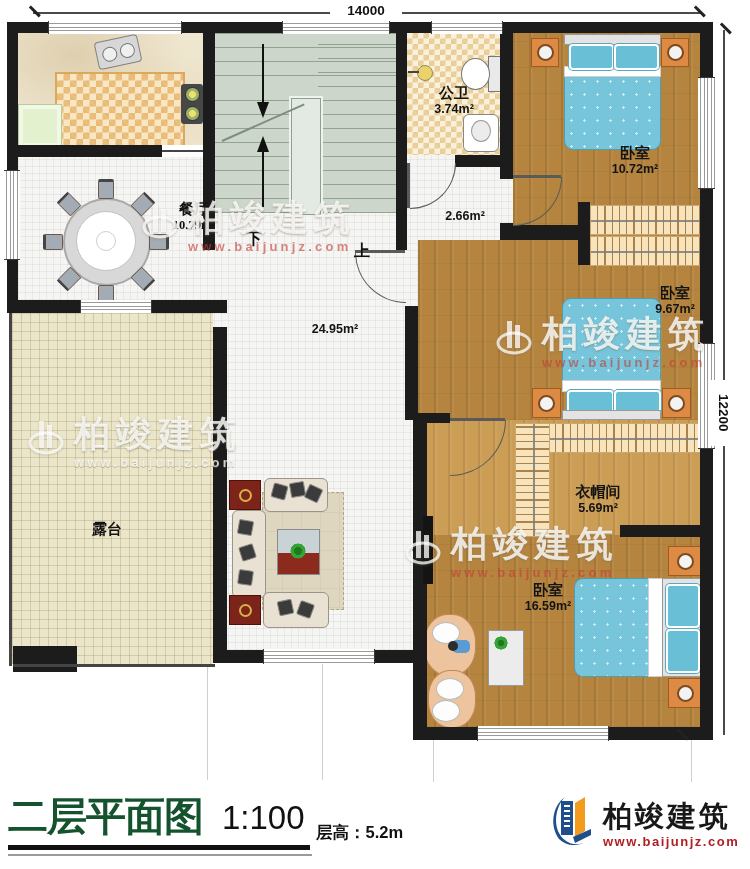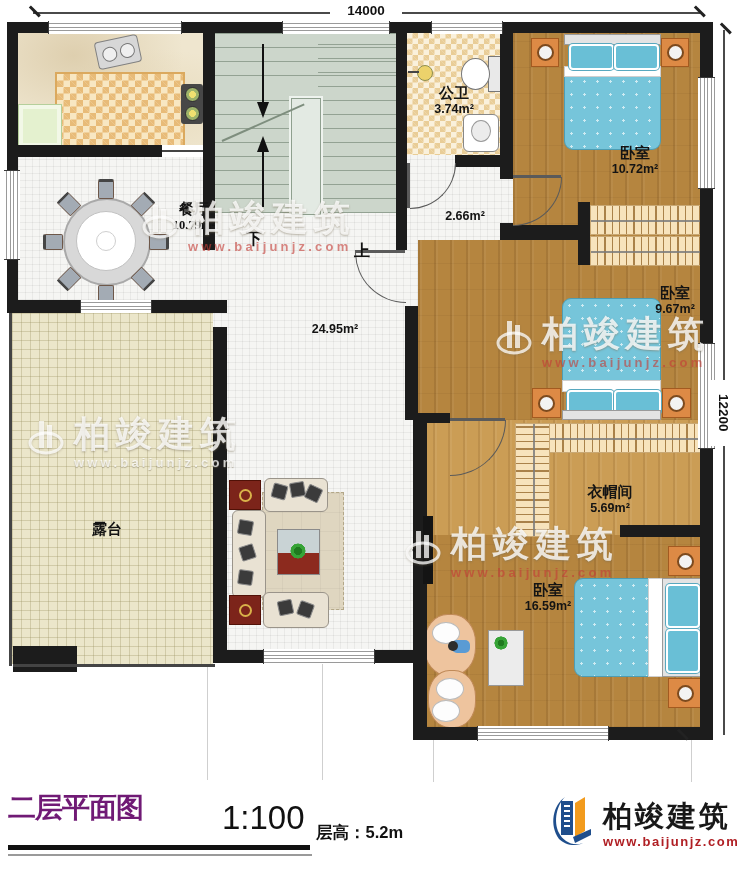--- a/index.html
+++ b/index.html
@@ -79,21 +79,21 @@
   .wm{display:flex;gap:8px;align-items:flex-start;z-index:6;pointer-events:none;}
   .wm svg{color:rgba(255,255,255,.75);filter:drop-shadow(0 1px 1px rgba(120,110,85,.4));}
   .wm-brand{font-size:36px;font-weight:900;letter-spacing:6px;line-height:1;color:rgba(255,255,255,.8);text-shadow:0 1px 2px rgba(120,110,85,.5);}
   .wm-url{font-size:13px;font-weight:700;letter-spacing:3.2px;margin-top:3px;color:rgba(255,255,255,.75);text-shadow:0 1px 1px rgba(120,110,85,.45);}
   .wm.red .wm-url{color:rgba(195,62,55,.62);text-shadow:none;}
   
   .dimline{background:#4a4a4a;z-index:5;}
   .dimtxt{background:#fff;font-size:13.5px;font-weight:700;text-align:center;z-index:5;}
   .tick{background:#222;transform:rotate(45deg);z-index:5;}
   
-  .tb-title{font-size:28px;font-weight:900;letter-spacing:-1px;color:#701a75;z-index:5;}
+  .tb-title{font-size:40px;font-weight:900;letter-spacing:-1px;color:#14532d;z-index:5;}
   .tb-scale{font-size:33px;font-weight:400;color:#111;z-index:5;}
   .tb-line{font-size:16.5px;font-weight:600;color:#111;z-index:5;white-space:nowrap;}
   .tb-brand{font-size:29px;font-weight:900;letter-spacing:3px;color:#181818;z-index:5;white-space:nowrap;}
   .tb-url{font-size:13px;font-weight:700;letter-spacing:1.5px;color:#b01f24;z-index:5;white-space:nowrap;}
 </style>
 </head>
 <body>
 
 <div id="stage">
 
@@ -291,21 +291,21 @@
     <div class="rarea">2.66m²</div>
   </div>
   <div class="abs rlabel" style="left:590px;top:144px;width:90px;">
     <div class="rname">卧室</div>
     <div class="rarea">10.72m²</div>
   </div>
   <div class="abs rlabel" style="left:633px;top:284px;width:84px;">
     <div class="rname">卧室</div>
     <div class="rarea">9.67m²</div>
   </div>
-  <div class="abs rlabel" style="left:560px;top:483px;width:100px;">
+  <div class="abs rlabel" style="left:548px;top:483px;width:100px;">
     <div class="rname">衣帽间</div>
     <div class="rarea">5.69m²</div>
   </div>
   <div class="abs rlabel" style="left:503px;top:581px;width:90px;">
     <div class="rname">卧室</div>
     <div class="rarea">16.59m²</div>
   </div>
   <div class="abs rlabel" style="left:154px;top:200px;width:80px;font-family:Liberation Serif, serif;">
     <div class="rname">餐厅</div>
     <div class="rarea">10.79m²</div>

